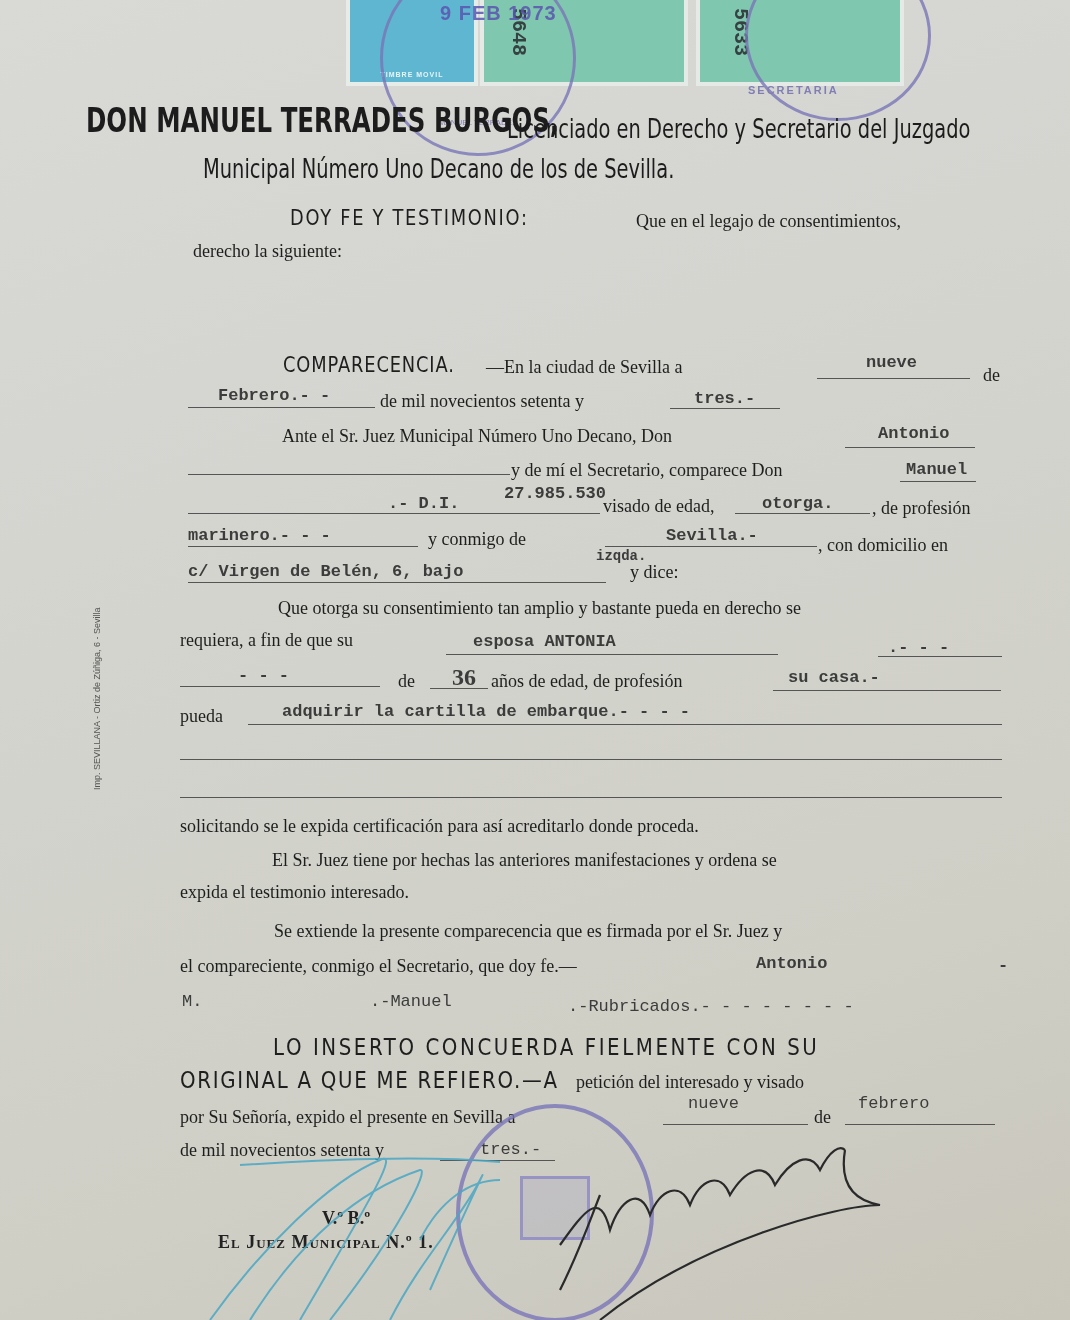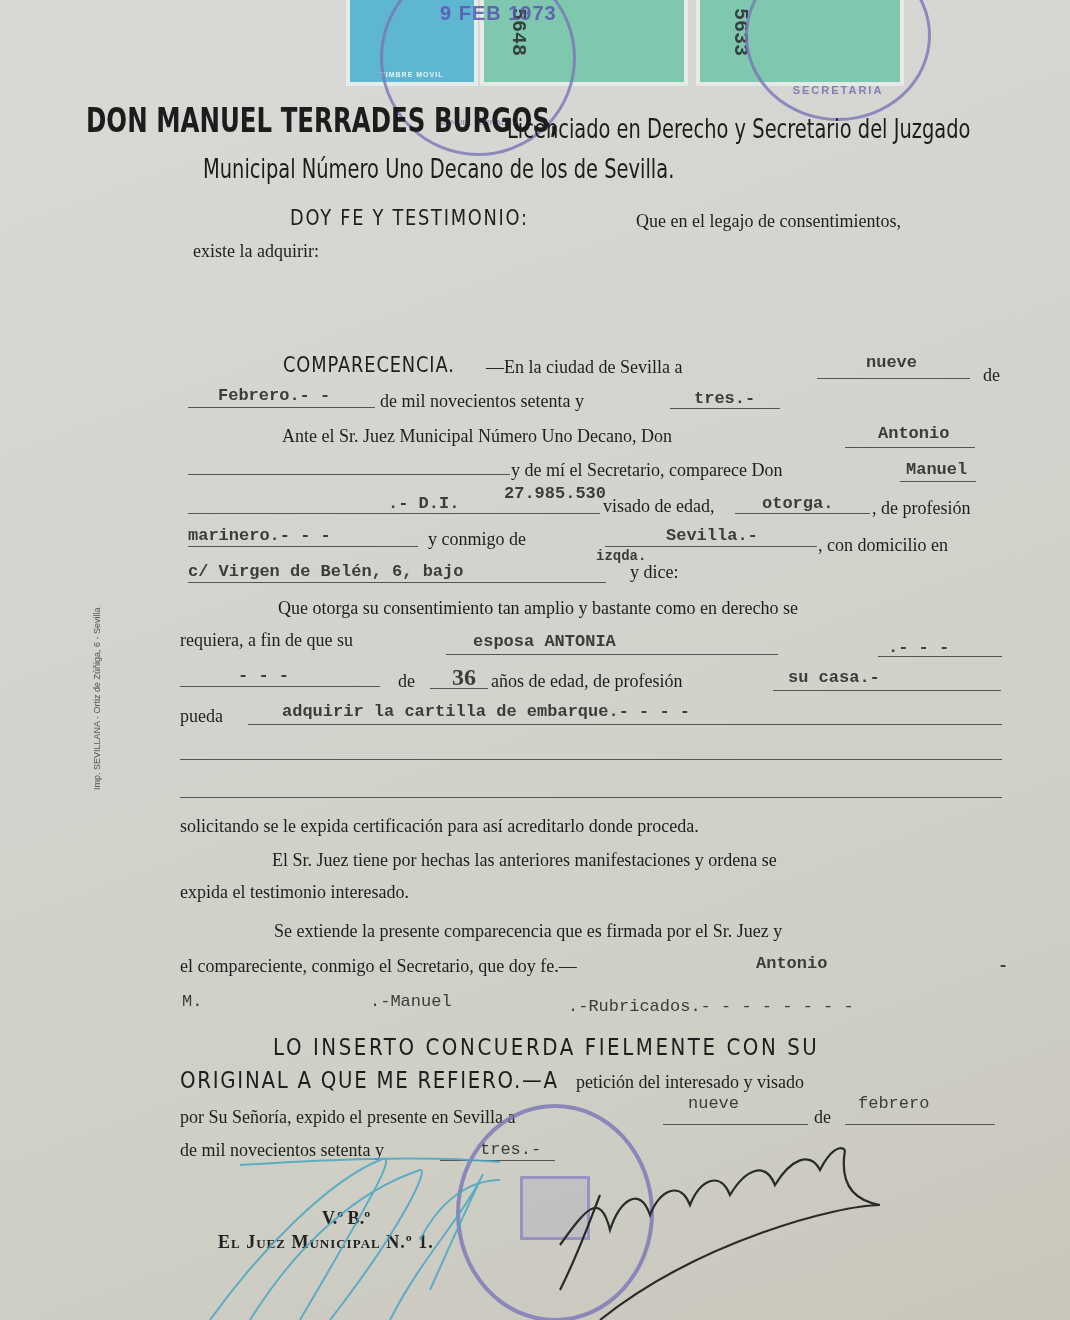--- a/index.html
+++ b/index.html
@@ -28,30 +28,30 @@
 </div>
 <div class="stamp-green" style="left:696px;top:-4px;width:200px;height:82px;">
   <div style="position:absolute;left:52px;top:8px;transform:rotate(90deg);transform-origin:left top;font:bold 20px 'Liberation Mono',monospace;color:#2d3a3a;">5633</div>
 </div>
 <div style="position:absolute;left:440px;top:2px;font:bold 20px 'Liberation Sans',sans-serif;color:#5a55b0;opacity:0.85;letter-spacing:1px;">9 FEB 1973</div>
 
 <div class="seal" style="left:380px;top:-40px;width:190px;height:190px;">
   <div style="position:absolute;bottom:26px;left:0;right:0;text-align:center;font:8px 'Liberation Sans',sans-serif;color:#6d69ad;">MANUEL TERRADES</div>
 </div>
 <div class="seal" style="left:745px;top:-50px;width:180px;height:165px;">
-  <div style="position:absolute;bottom:22px;left:0;right:0;text-align:center;font:bold 11px 'Liberation Sans',sans-serif;color:#6d69ad;letter-spacing:2px;">SECRETARIA</div>
+  <div style="position:absolute;bottom:22px;left:0;right:0;font:bold 11px 'Liberation Sans',sans-serif;color:#6d69ad;letter-spacing:2px;">SECRETARIA</div>
 </div>
 
 <div class="abs head-sans" style="left:86px;top:100px;font-size:34px;">DON MANUEL TERRADES BURGOS,</div>
 <div class="abs head-sans" style="left:507px;top:113px;font-size:27px;font-weight:normal;">Licenciado en Derecho y Secretario del Juzgado</div>
 <div class="abs head-sans" style="left:203px;top:153px;font-size:27px;font-weight:normal;">Municipal Número Uno Decano de los de Sevilla.</div>
 
 <div class="abs caps" style="left:290px;top:206px;">DOY FE Y TESTIMONIO:</div>
 <div class="abs body-txt" style="left:636px;top:211px;">Que en el legajo de consentimientos,</div>
-<div class="abs body-txt" style="left:193px;top:241px;">existe la adquirir:</div>
+<div class="abs body-txt" style="left:193px;top:241px;">derecho la siguiente:</div>
 
 <div class="abs caps" style="left:283px;top:353px;font-size:21px;letter-spacing:1px;">COMPARECENCIA.</div>
 <div class="abs body-txt" style="left:486px;top:357px;">—En la ciudad de Sevilla a</div>
 <div class="ln" style="left:817px;top:378px;width:153px;"></div>
 <div class="abs tw" style="left:866px;top:353px;">nueve</div>
 <div class="abs body-txt" style="left:983px;top:365px;">de</div>
 
 <div class="ln" style="left:188px;top:407px;width:187px;"></div>
 <div class="abs tw" style="left:218px;top:386px;">Febrero.- -</div>
 <div class="abs body-txt" style="left:380px;top:391px;">de mil novecientos setenta y</div>
@@ -80,21 +80,21 @@
 <div class="abs body-txt" style="left:428px;top:529px;">y conmigo de</div>
 <div class="ln" style="left:605px;top:546px;width:212px;"></div>
 <div class="abs tw" style="left:666px;top:526px;">Sevilla.-</div>
 <div class="abs body-txt" style="left:818px;top:535px;">, con domicilio en</div>
 
 <div class="ln" style="left:188px;top:582px;width:418px;"></div>
 <div class="abs tw" style="left:188px;top:562px;">c/ Virgen de Belén, 6, bajo</div>
 <div class="abs tw" style="left:596px;top:548px;font-size:14px;">izqda.</div>
 <div class="abs body-txt" style="left:601px;top:562px;margin-left:29px;">y dice:</div>
 
-<div class="abs body-txt" style="left:278px;top:598px;">Que otorga su consentimiento tan amplio y bastante como en derecho se</div>
+<div class="abs body-txt" style="left:278px;top:598px;">Que otorga su consentimiento tan amplio y bastante pueda en derecho se</div>
 <div class="abs body-txt" style="left:180px;top:630px;">requiera, a fin de que su</div>
 <div class="ln" style="left:446px;top:654px;width:332px;"></div>
 <div class="abs tw" style="left:473px;top:632px;">esposa ANTONIA</div>
 <div class="ln" style="left:878px;top:656px;width:124px;"></div>
 <div class="abs tw" style="left:888px;top:638px;">.- - -</div>
 
 <div class="ln" style="left:180px;top:686px;width:200px;"></div>
 <div class="abs tw" style="left:238px;top:666px;">- - -</div>
 <div class="abs body-txt" style="left:398px;top:671px;">de</div>
 <div class="ln" style="left:430px;top:688px;width:58px;"></div>

